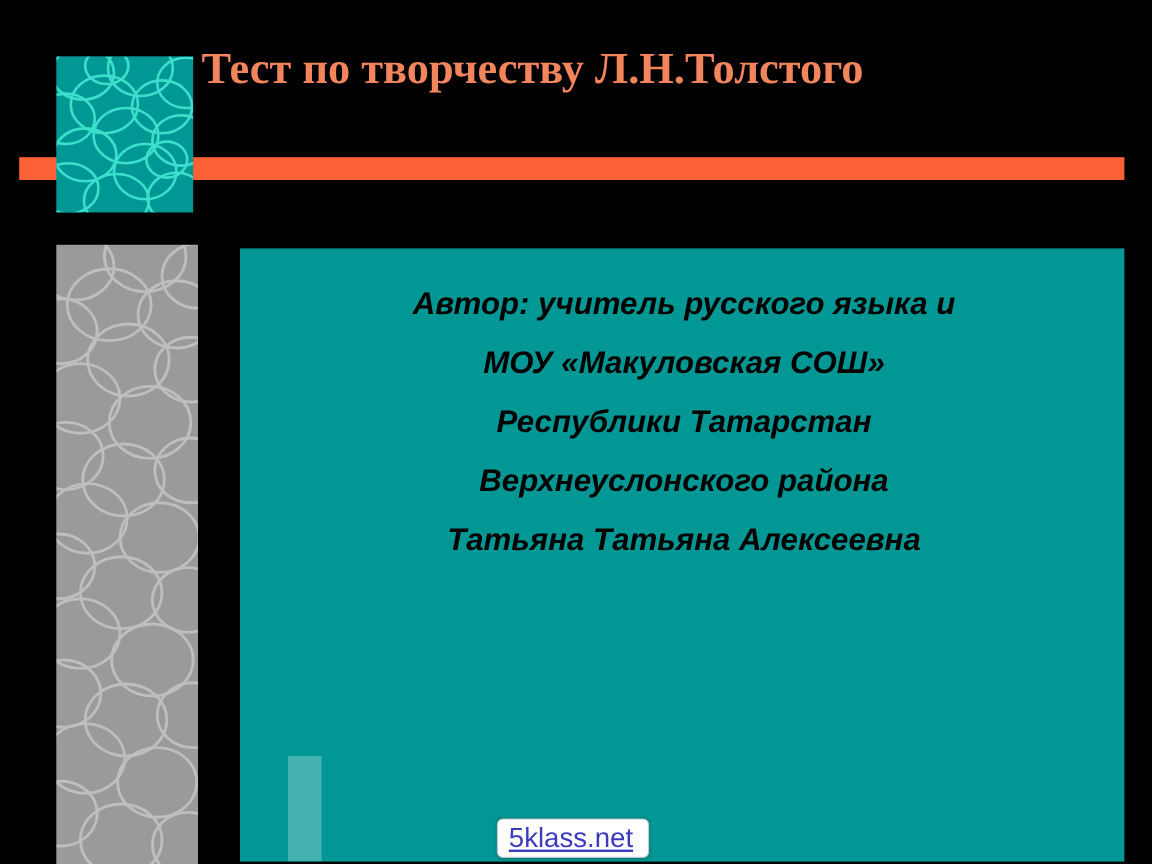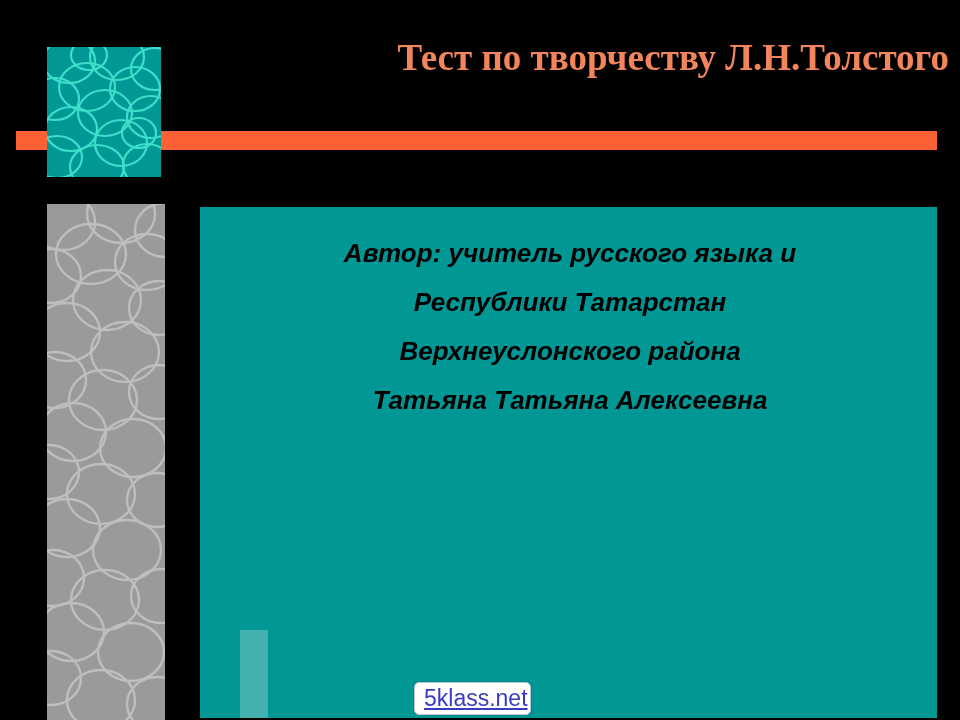--- a/index.html
+++ b/index.html
@@ -51,24 +51,24 @@
     height: 516px;
     background: #9a9a9a;
     overflow: hidden;
     z-index: 3;
   }
   .deco-teal svg, .deco-gray svg { display: block; }
 
   
   .title-block {
     position: absolute;
-    left: 179px;
+    left: 168px;
     top: 36px;
     width: 770px;
-    text-align: right;
+    text-align: left;
     z-index: 4;
   }
   .title-line {
     font-family: "Liberation Serif", "DejaVu Serif", serif;
     font-weight: bold;
     font-size: 37px;
     line-height: 44px;
     color: #f2855c;
     letter-spacing: 0px;
     white-space: nowrap;
@@ -116,21 +116,21 @@
 
   
   .watermark {
     position: absolute;
     left: 414px;
     top: 682px;
     z-index: 6;
     background: #ffffff;
     border: 1px solid #b9c6d4;
     border-radius: 5px;
-    padding: 2px 2px 3px 9px;
+    padding: 2px 12px 3px 9px;
     box-shadow: 0 0 2px rgba(0,0,0,0.25);
   }
   .watermark-text {
     font-family: "Liberation Sans", "DejaVu Sans", sans-serif;
     font-size: 23px;
     line-height: 26px;
     color: #3b3bc0;
     text-decoration: underline;
     white-space: nowrap;
   }
@@ -140,20 +140,21 @@
 
 <div class="slide">
 
   <div class="orange-bar"></div>
 
   <div class="content-panel">
     <div class="accent-bar"></div>
 
     <div class="body-text">
       <p class="body-line wrapline">Автор: учитель русского языка и</p>
+      <p class="body-line">МОУ «Макуловская СОШ»</p>
       <p class="body-line">Республики Татарстан</p>
       <p class="body-line">Верхнеуслонского района</p>
       <p class="body-line">Татьяна Татьяна Алексеевна</p>
     </div>
   </div>
 
   <div class="deco-teal">
     <svg width="114" height="130" viewBox="0 0 114 130" xmlns="http://www.w3.org/2000/svg" aria-hidden="true">
       <rect width="114" height="130" fill="#019795"></rect>
       <g fill="none" stroke="#3fe3cf" stroke-width="2.2" opacity="0.95">

